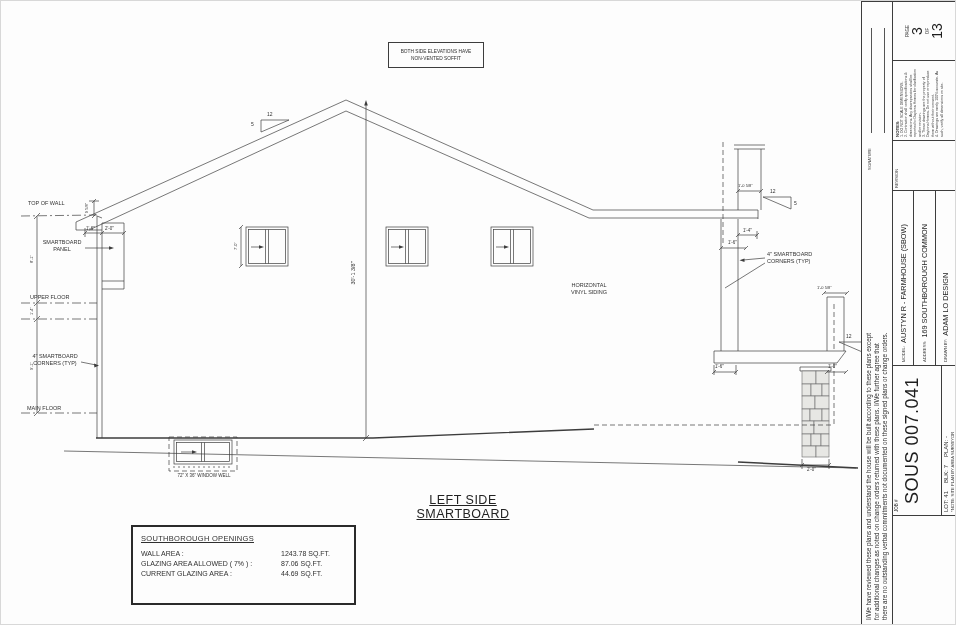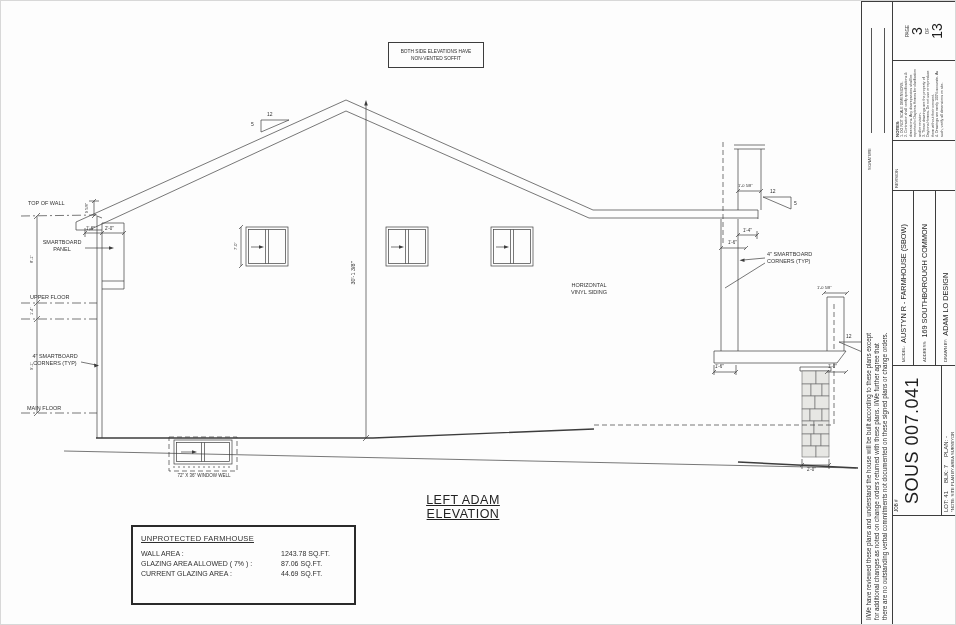--- a/index.html
+++ b/index.html
@@ -214,24 +214,24 @@
   <div class="pitch" style="left:845px;top:332px;">12</div>
   <div class="pitch" style="left:869px;top:344px;">5</div>
 
   <div class="vtext" style="left:352px;top:272px;font-size:5.5px;">30'-1 3/8"</div>
   <div class="vtext" style="left:85px;top:207px;font-size:4px;">9 5/8"</div>
   <div class="vtext" style="left:30px;top:258px;font-size:4px;">8'-1"</div>
   <div class="vtext" style="left:30px;top:310px;font-size:4px;">1'-4"</div>
   <div class="vtext" style="left:30px;top:365px;font-size:4px;">9'-1"</div>
   <div class="vtext" style="left:234px;top:245px;font-size:4px;">7'-0"</div>
 
-  <div class="drawtitle">LEFT ADAM ELEVATION</div>
+  <div class="drawtitle">LEFT SIDE SMARTBOARD</div>
 
   <div class="openings">
-    <div class="hdr">UNPROTECTED FARMHOUSE</div>
+    <div class="hdr">SOUTHBOROUGH OPENINGS</div>
     <div class="row">
       <span class="l">WALL AREA :</span>
       <span>1243.78 SQ.FT.</span>
     </div>
     <div class="row">
       <span class="l">GLAZING AREA ALLOWED ( 7% ) :</span>
       <span>87.06 SQ.FT.</span>
     </div>
     <div class="row">
       <span class="l">CURRENT GLAZING AREA :</span>

